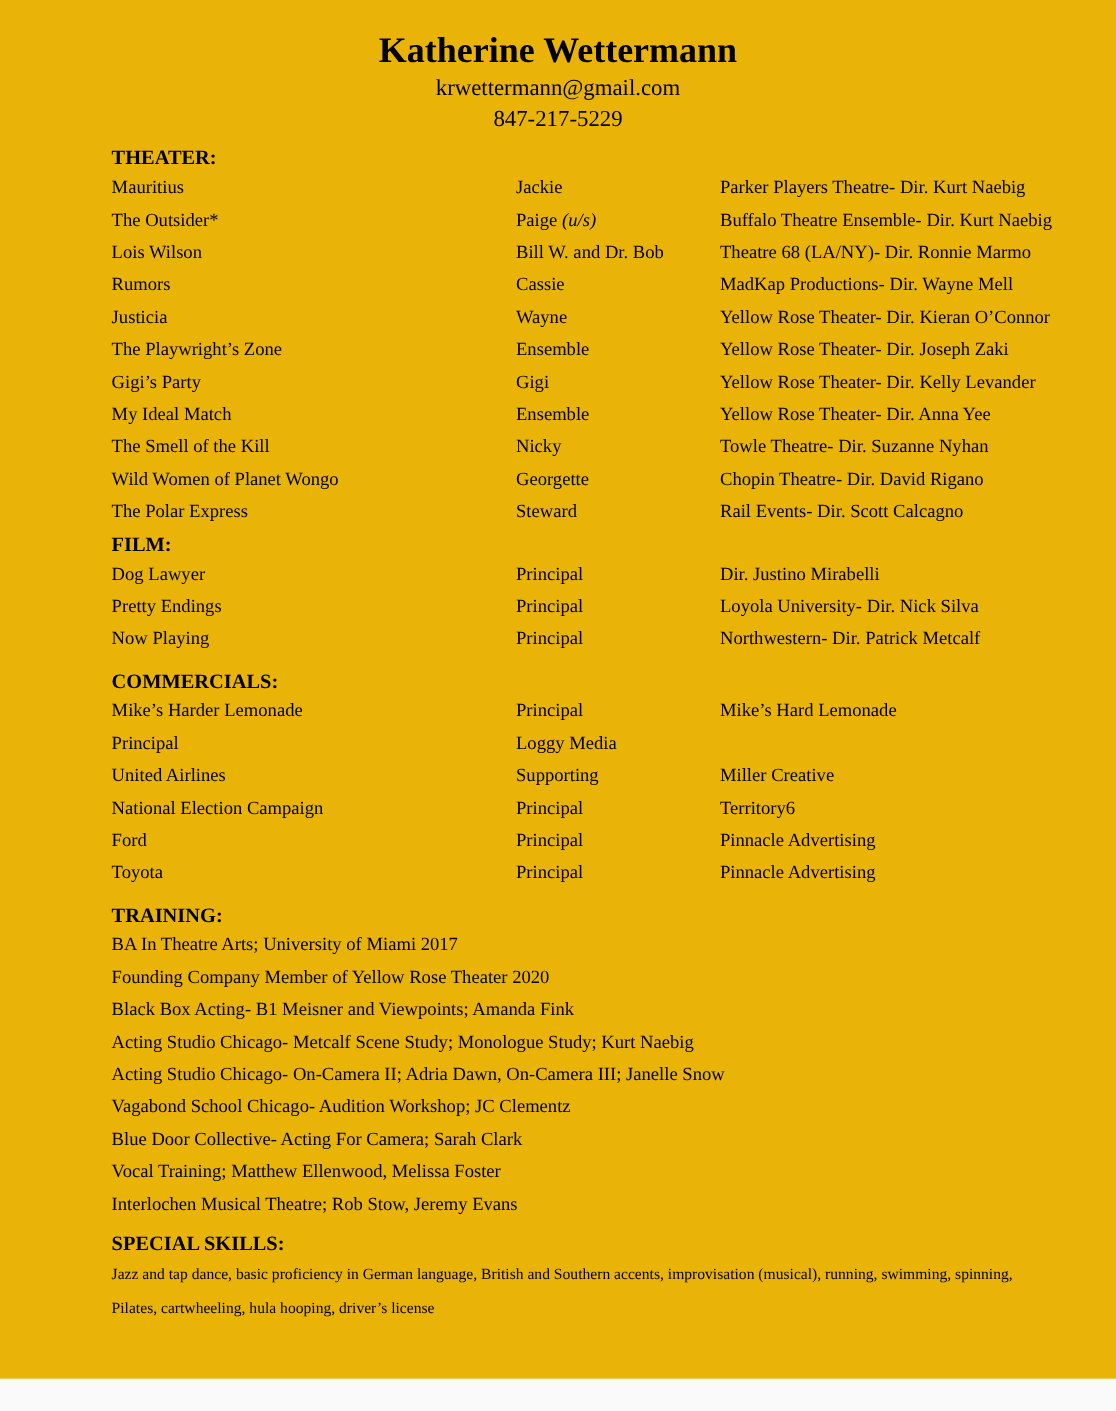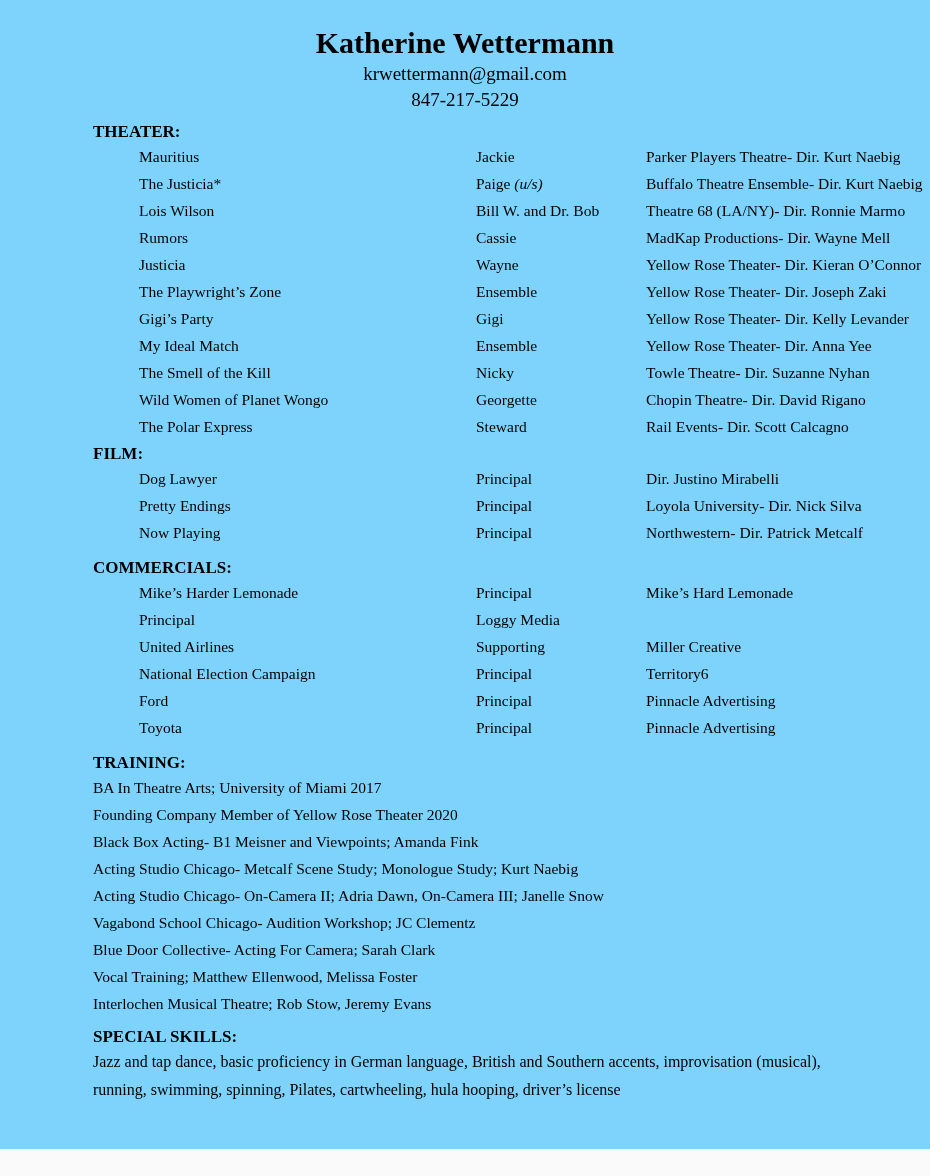--- a/index.html
+++ b/index.html
@@ -1,20 +1,20 @@
 <!DOCTYPE html>
 <html><head>
 <meta charset="utf-8">
 <style>
   html,body{margin:0;padding:0;background:#ffffff;}
   .page{
     position:relative;
     width:930px;
     height:1176px;
-    background:#7dd3fc;
+    background:#eab308;
     color:#000000;
     font-family:"Liberation Serif","DejaVu Serif",serif;
     overflow:hidden;
     box-sizing:border-box;
   }
   .header{ text-align:center; padding-top:25px; }
   .name{ font-size:30px; font-weight:bold; line-height:36px; }
   .contact{ font-size:19px; line-height:26px; }
   .content{ padding:0 66px 0 93px; }
   .section-heading{
@@ -27,28 +27,27 @@
   .sh-commercials{ margin-top:11px; }
   .sh-training{ margin-top:11px; }
   .sh-skills{ margin-top:9px; }
   .row{
     display:grid;
     grid-template-columns:337px 170px 1fr;
     font-size:15.5px;
     line-height:27px;
     height:27px;
     white-space:nowrap;
-    margin-left:46px;
   }
   .cell{ overflow:visible; }
   .role-note{ font-style:italic; }
   .footnote{ font-size:15.5px; line-height:27px; height:27px; }
   .training-item{ font-size:15.5px; line-height:27px; height:27px; white-space:nowrap; }
   .skills-text{
-    font-size:16px;
+    font-size:13px;
     line-height:27.5px;
     max-width:792px;
   }
   .footer-strip{
     position:absolute;
     left:0; bottom:0;
     width:930px; height:26px;
     background:#fafafa;
     border-top:1px solid #f3f3f3;
   }
@@ -67,21 +66,21 @@
   <div class="content">
 
     <div class="section-heading sh-theater">THEATER:</div>
 
     <div class="row">
       <span class="cell">Mauritius</span>
       <span class="cell">Jackie</span>
       <span class="cell">Parker Players Theatre- Dir. Kurt Naebig</span>
     </div>
     <div class="row">
-      <span class="cell">The Justicia*</span>
+      <span class="cell">The Outsider*</span>
       <span class="cell"><span>Paige</span> <span class="role-note">(u/s)</span></span>
       <span class="cell">Buffalo Theatre Ensemble- Dir. Kurt Naebig</span>
     </div>
     <div class="row">
       <span class="cell">Lois Wilson</span>
       <span class="cell">Bill W. and Dr. Bob</span>
       <span class="cell">Theatre 68 (LA/NY)- Dir. Ronnie Marmo</span>
     </div>
     <div class="row">
       <span class="cell">Rumors</span>

